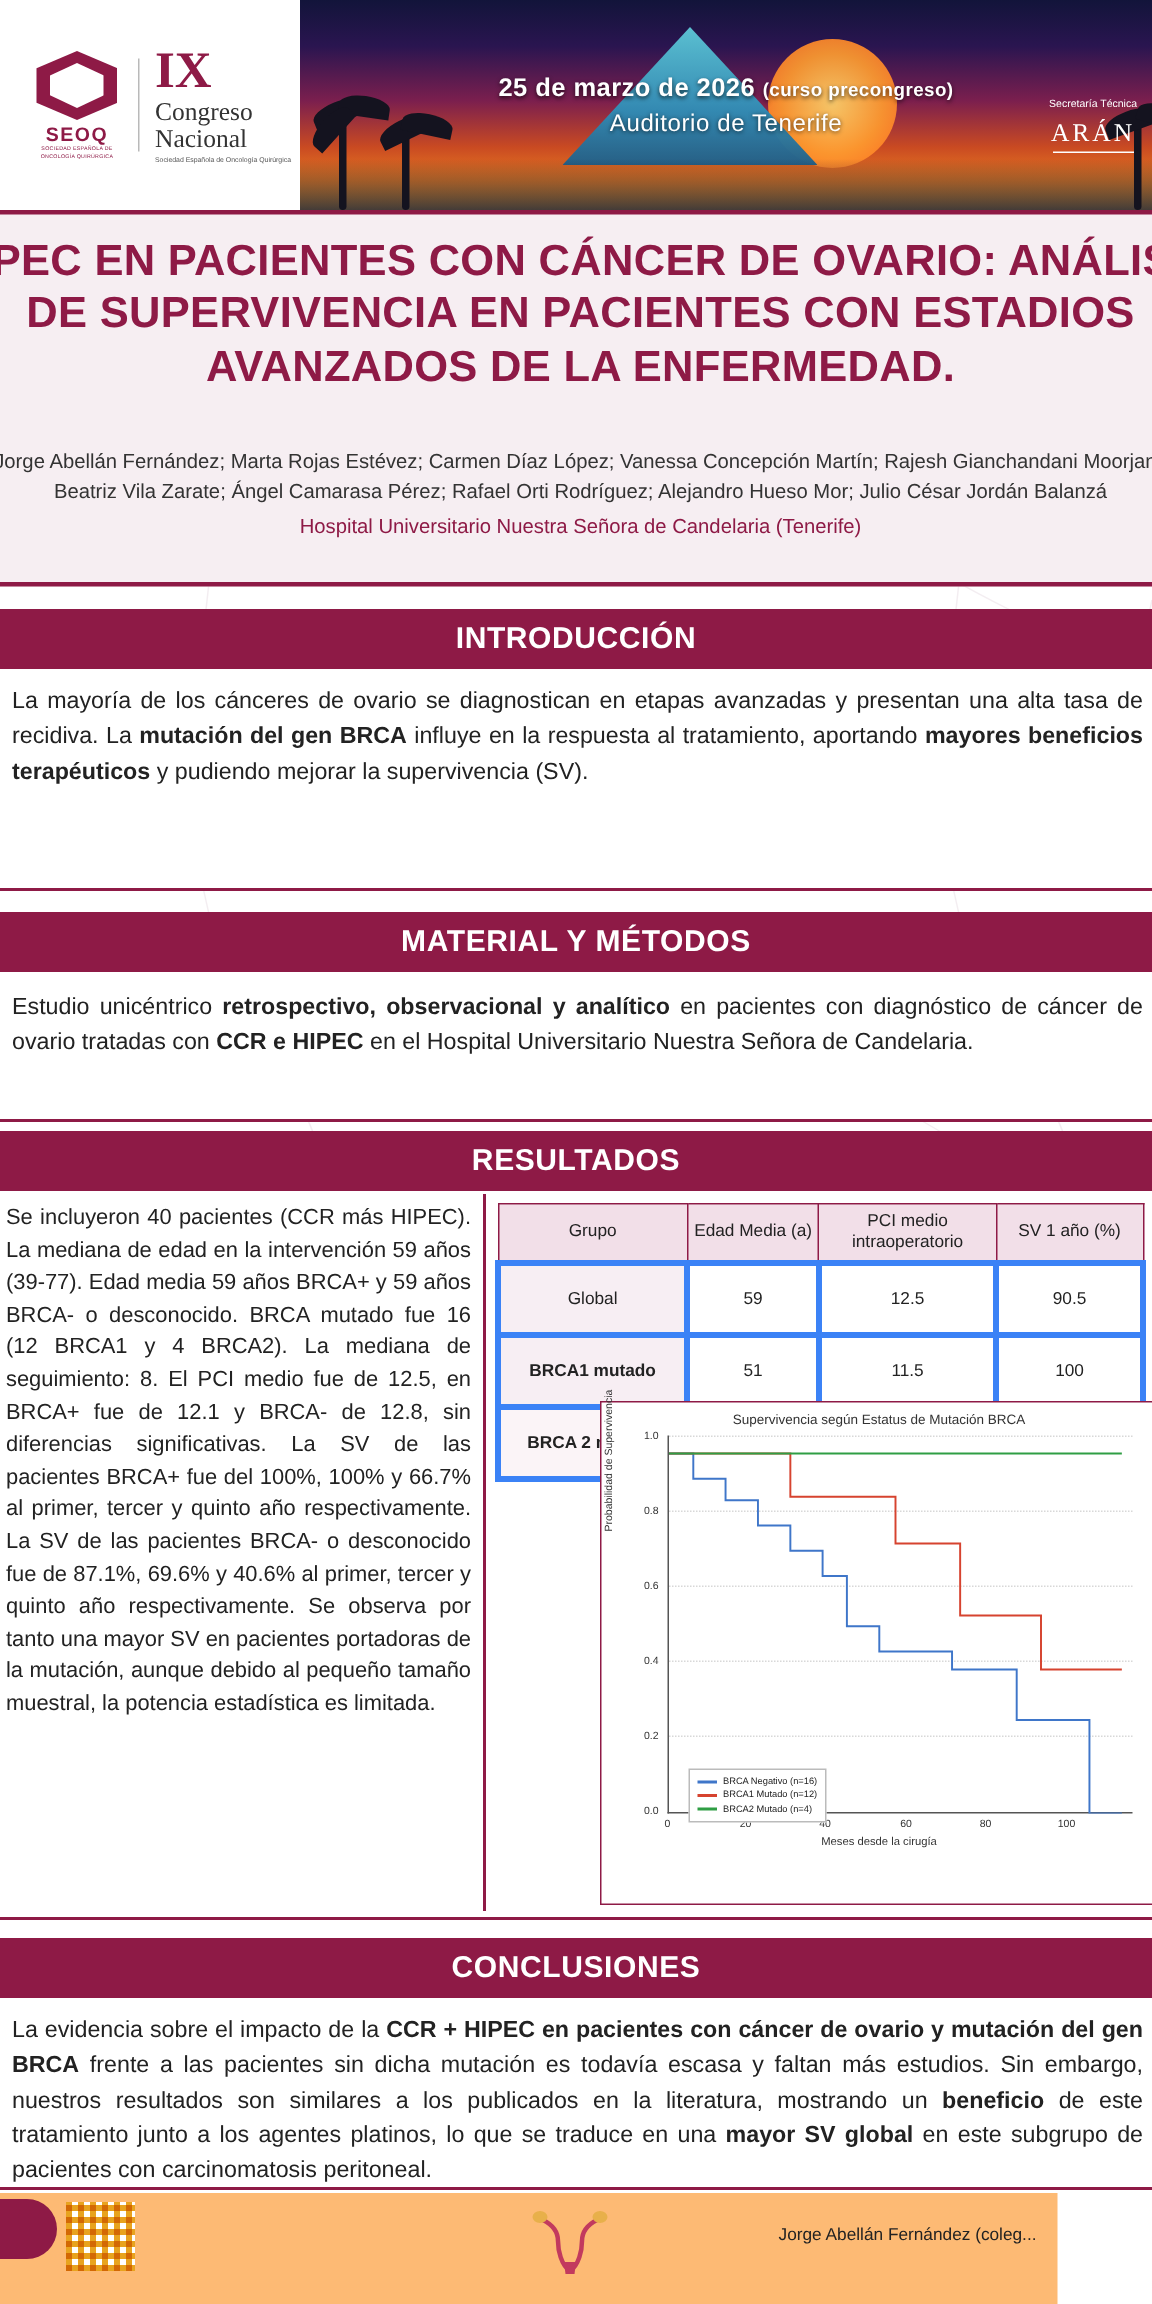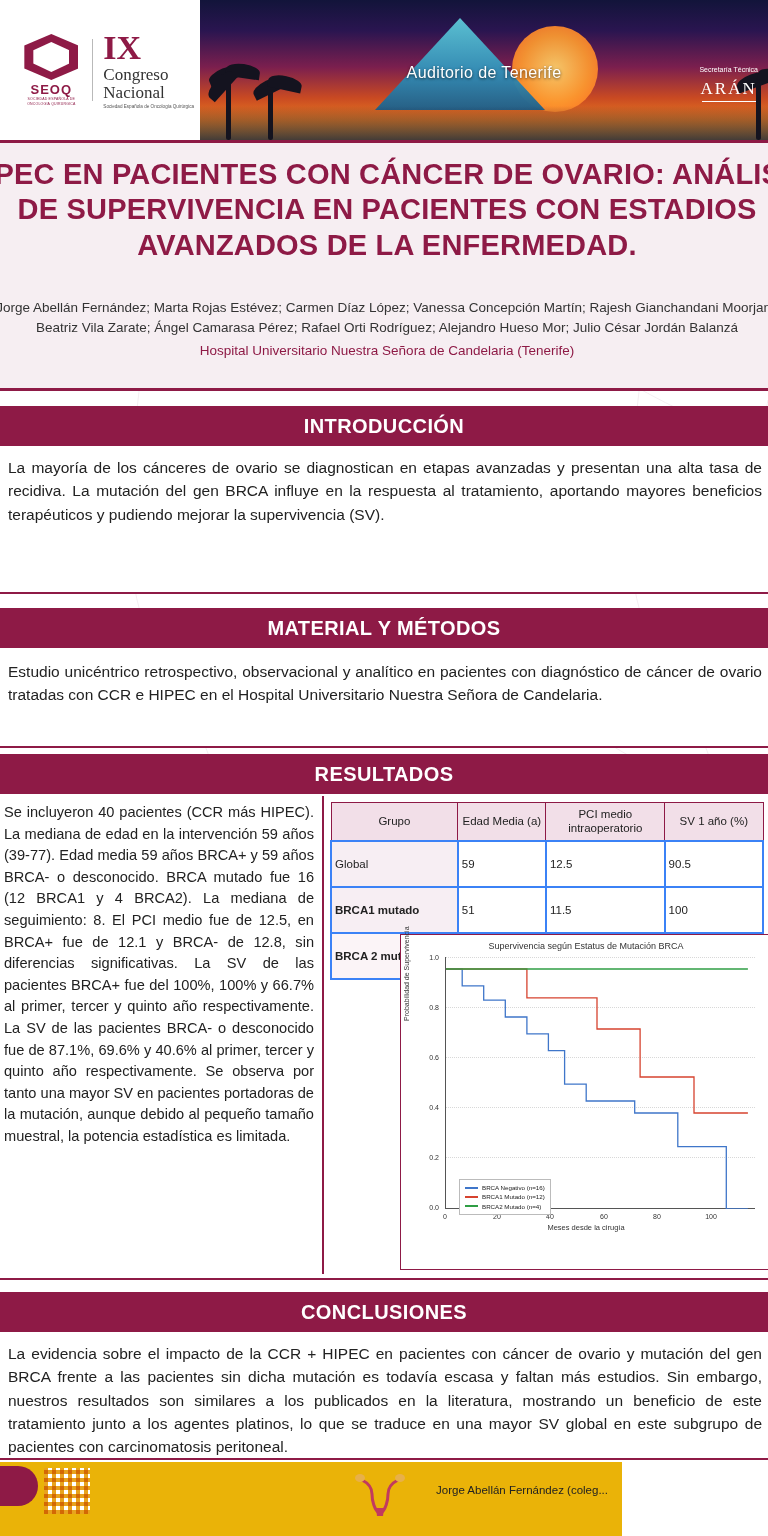--- a/index.html
+++ b/index.html
@@ -148,21 +148,21 @@
   
   table.data{
     border-collapse:collapse;width:434px;margin-left:2px;margin-top:4px;
     font-size:11.5px;color:#222;
   }
   table.data th{
     background:#f2dfe8;border:1px solid #8e1a46;padding:4px 3px;font-weight:normal;
     text-align:center;line-height:1.25;
   }
   table.data td{
-    border:2px solid #3b82f6;padding:16px 3px;text-align:left;
+    border:4px solid #3b82f6;padding:16px 3px;text-align:center;
   }
   table.data td.lbl{background:#f7eef3;}
   table.data td.lbl.b{font-weight:bold;}
   table.data tr.alt td{background:#fbf4f7;}
 
   
   .chart-box{
     position:absolute;left:72px;top:136px;width:372px;height:336px;
     border:1px solid #8e1a46;background:#ffffff;box-sizing:border-box;
   }
@@ -191,21 +191,21 @@
   .lg-row{display:flex;align-items:center;gap:4px;}
   .lg-sw{width:13px;height:2px;display:inline-block;}
 
   
   #con-bar{top:1292px;}
   #con-panel{left:-8px;top:1332px;width:780px;height:126px;border-top:none;}
   #con-panel .inner{padding:10px 12px 0 14px;}
 
   
   .footer{
-    position:absolute;left:0;top:1462px;width:622px;height:74px;background:#eab308;
+    position:absolute;left:0;top:1462px;width:705px;height:74px;background:#fdba74;
   }
   .foot-tab{
     position:absolute;left:-8px;top:4px;width:46px;height:40px;background:#8e1a46;
     border-radius:0 22px 22px 0;
   }
   .qr{
     position:absolute;left:44px;top:6px;width:46px;height:46px;
     background:
       repeating-linear-gradient(0deg,#e8a31e 0 4px,#ffffff 4px 8px),
       repeating-linear-gradient(90deg,#e8a31e 0 4px,#ffffff 4px 8px);
@@ -215,21 +215,21 @@
     position:absolute;left:352px;top:6px;width:56px;height:50px;
   }
   .foot-name{
     position:absolute;right:14px;top:22px;font-size:11.5px;color:#222;
   }
   
   .wm{
     position:absolute;left:0;top:140px;width:768px;height:1322px;
     pointer-events:none;opacity:.30;
   }
-  b{font-weight:normal;}
+  b{font-weight:bold;}
 </style>
 </head>
 <body>
 
 <div class="banner">
   <div class="banner-left">
     <div class="logo-group">
       <div class="seoq-logo">
         <div class="seoq-mark"></div>
         <div class="seoq-word">SEOQ</div>
@@ -260,20 +260,24 @@
       <div class="frond" style="left:-6px;bottom:46px;transform:rotate(-26deg);"></div>
       <div class="frond" style="left:10px;bottom:50px;transform:rotate(12deg);"></div>
     </div>
     <div class="palm" style="right:26px;">
       <div class="trunk" style="left:14px;height:58px;"></div>
       <div class="frond" style="left:-6px;bottom:52px;transform:rotate(-20deg);"></div>
       <div class="frond" style="left:16px;bottom:56px;transform:rotate(16deg);"></div>
     </div>
 
     <div class="banner-text">
+      <div class="bt-line1">
+        <span>25 de marzo de 2026</span>
+        <span class="small">(curso precongreso)</span>
+      </div>
       <div class="bt-line3">Auditorio de Tenerife</div>
     </div>
 
     <div class="sec-tec">
       <div>Secretaría Técnica</div>
       <div class="aran">ARÁN</div>
       <div class="aran-line"></div>
     </div>
   </div>
 </div>

